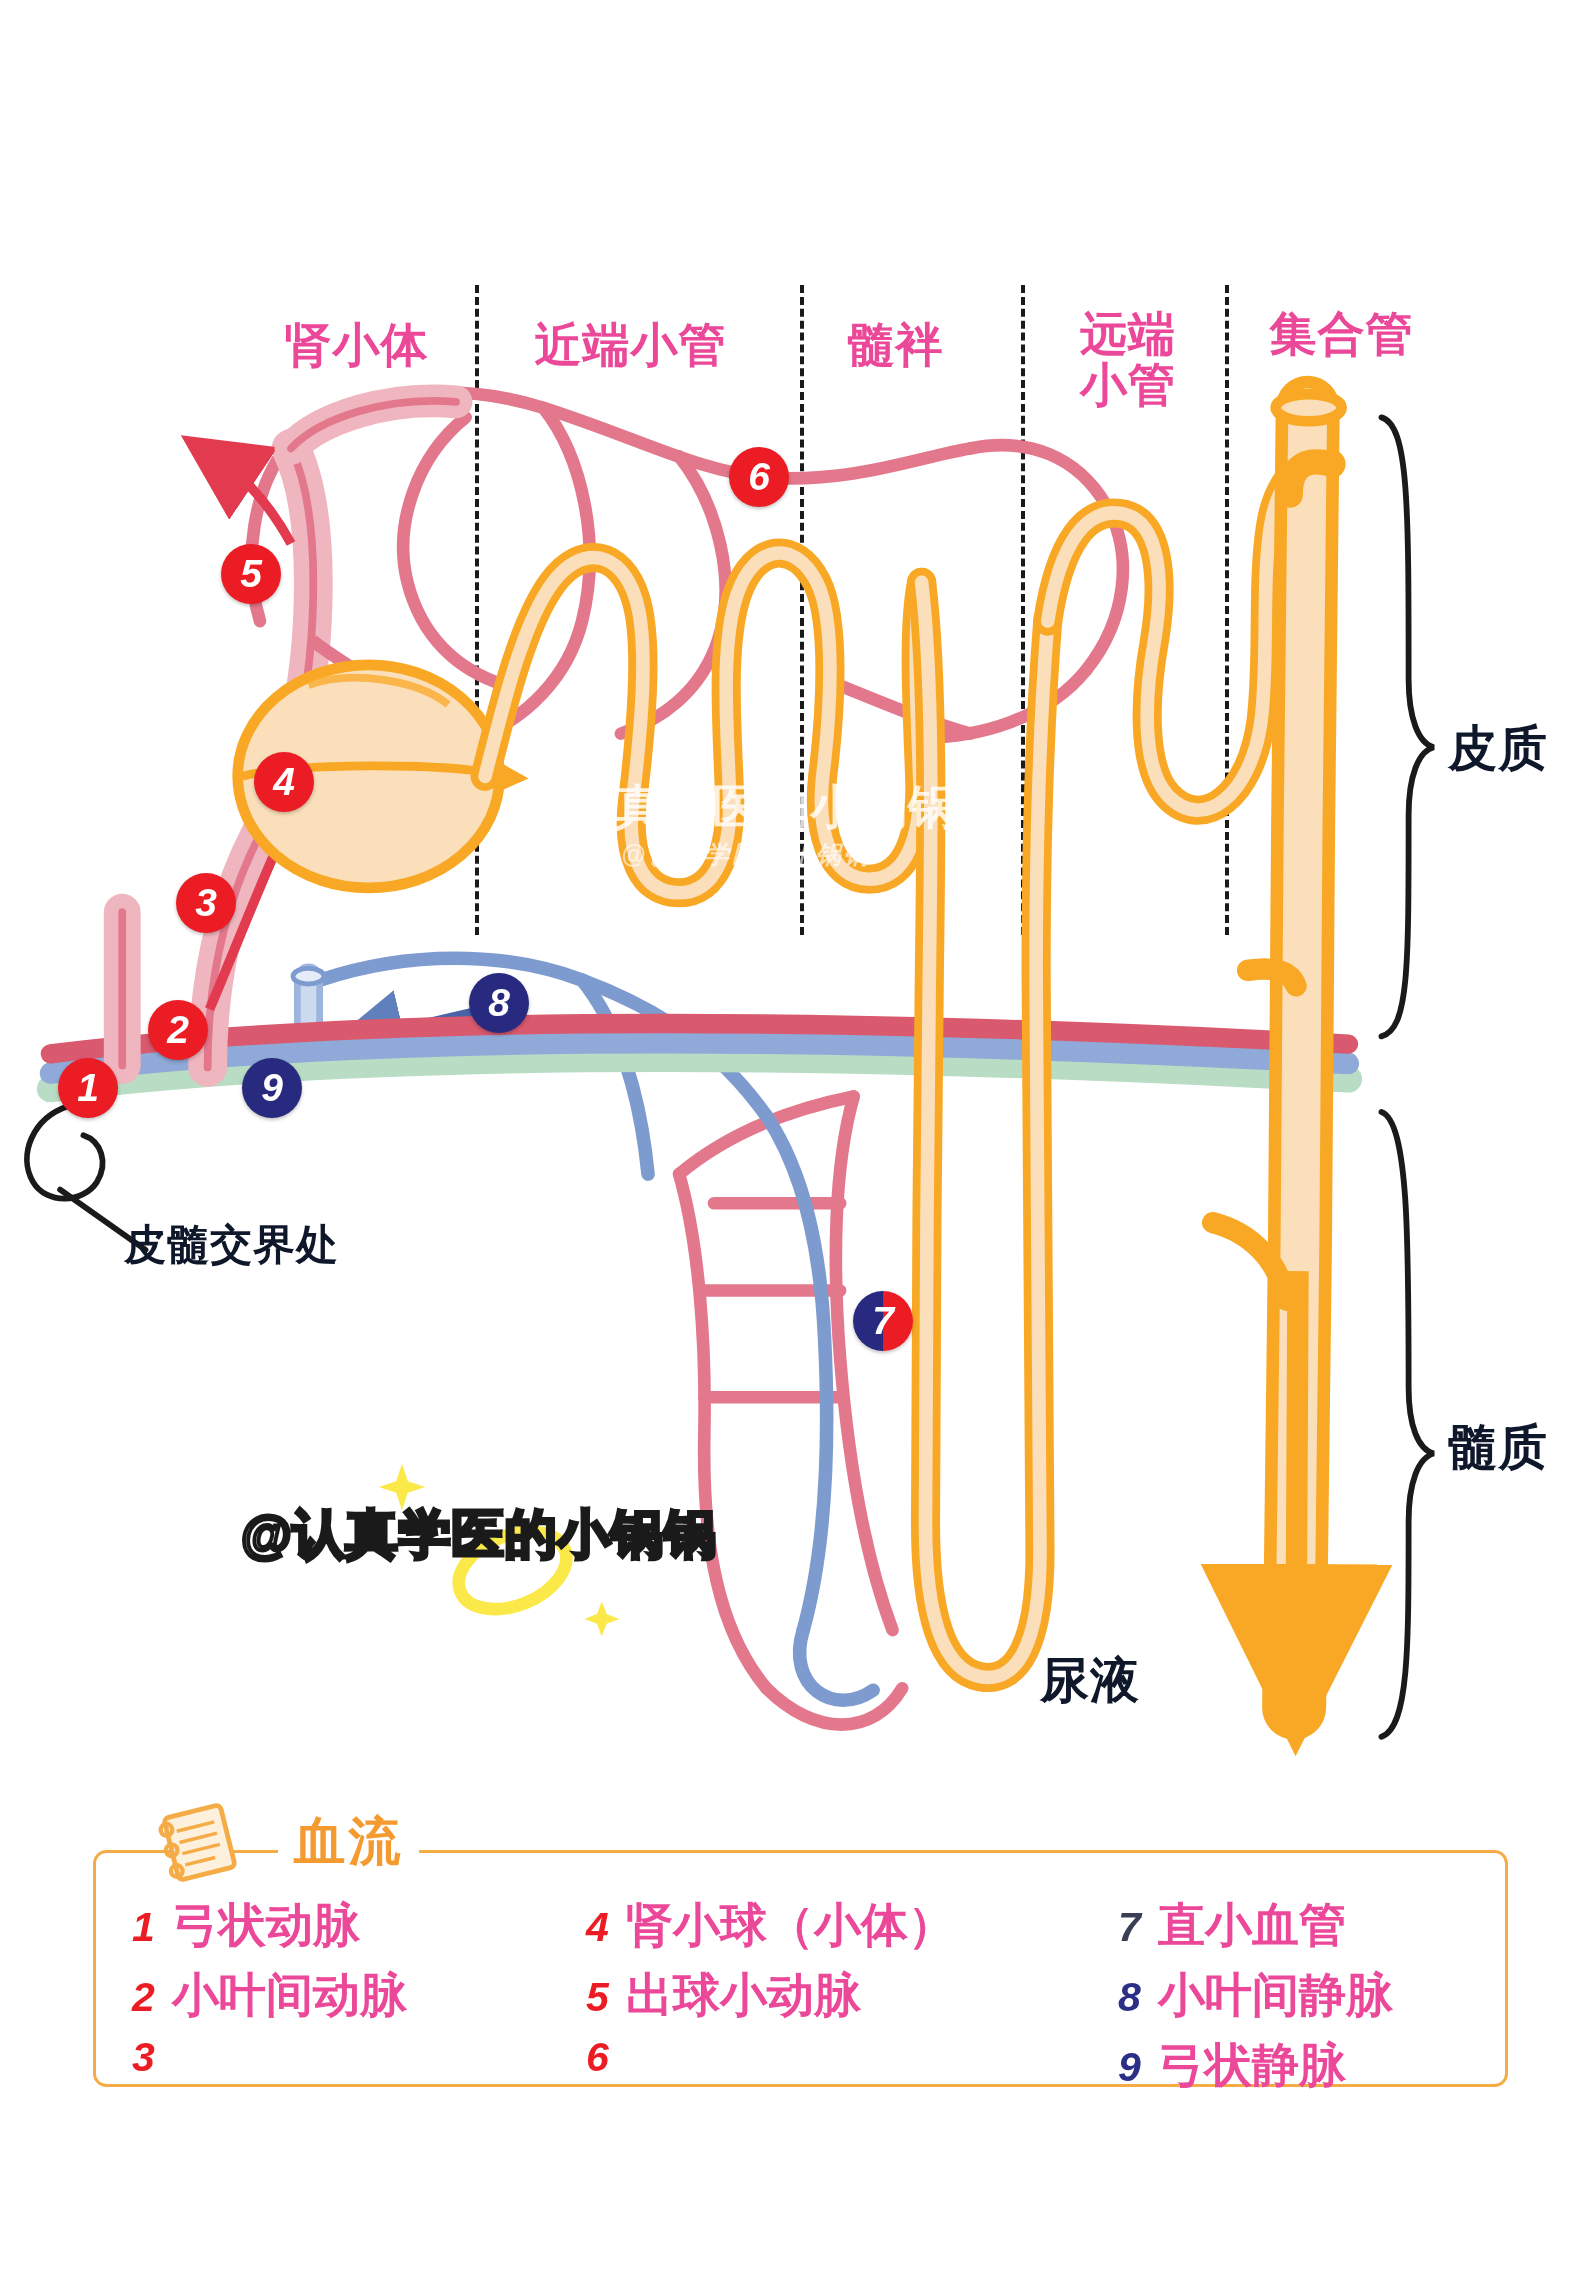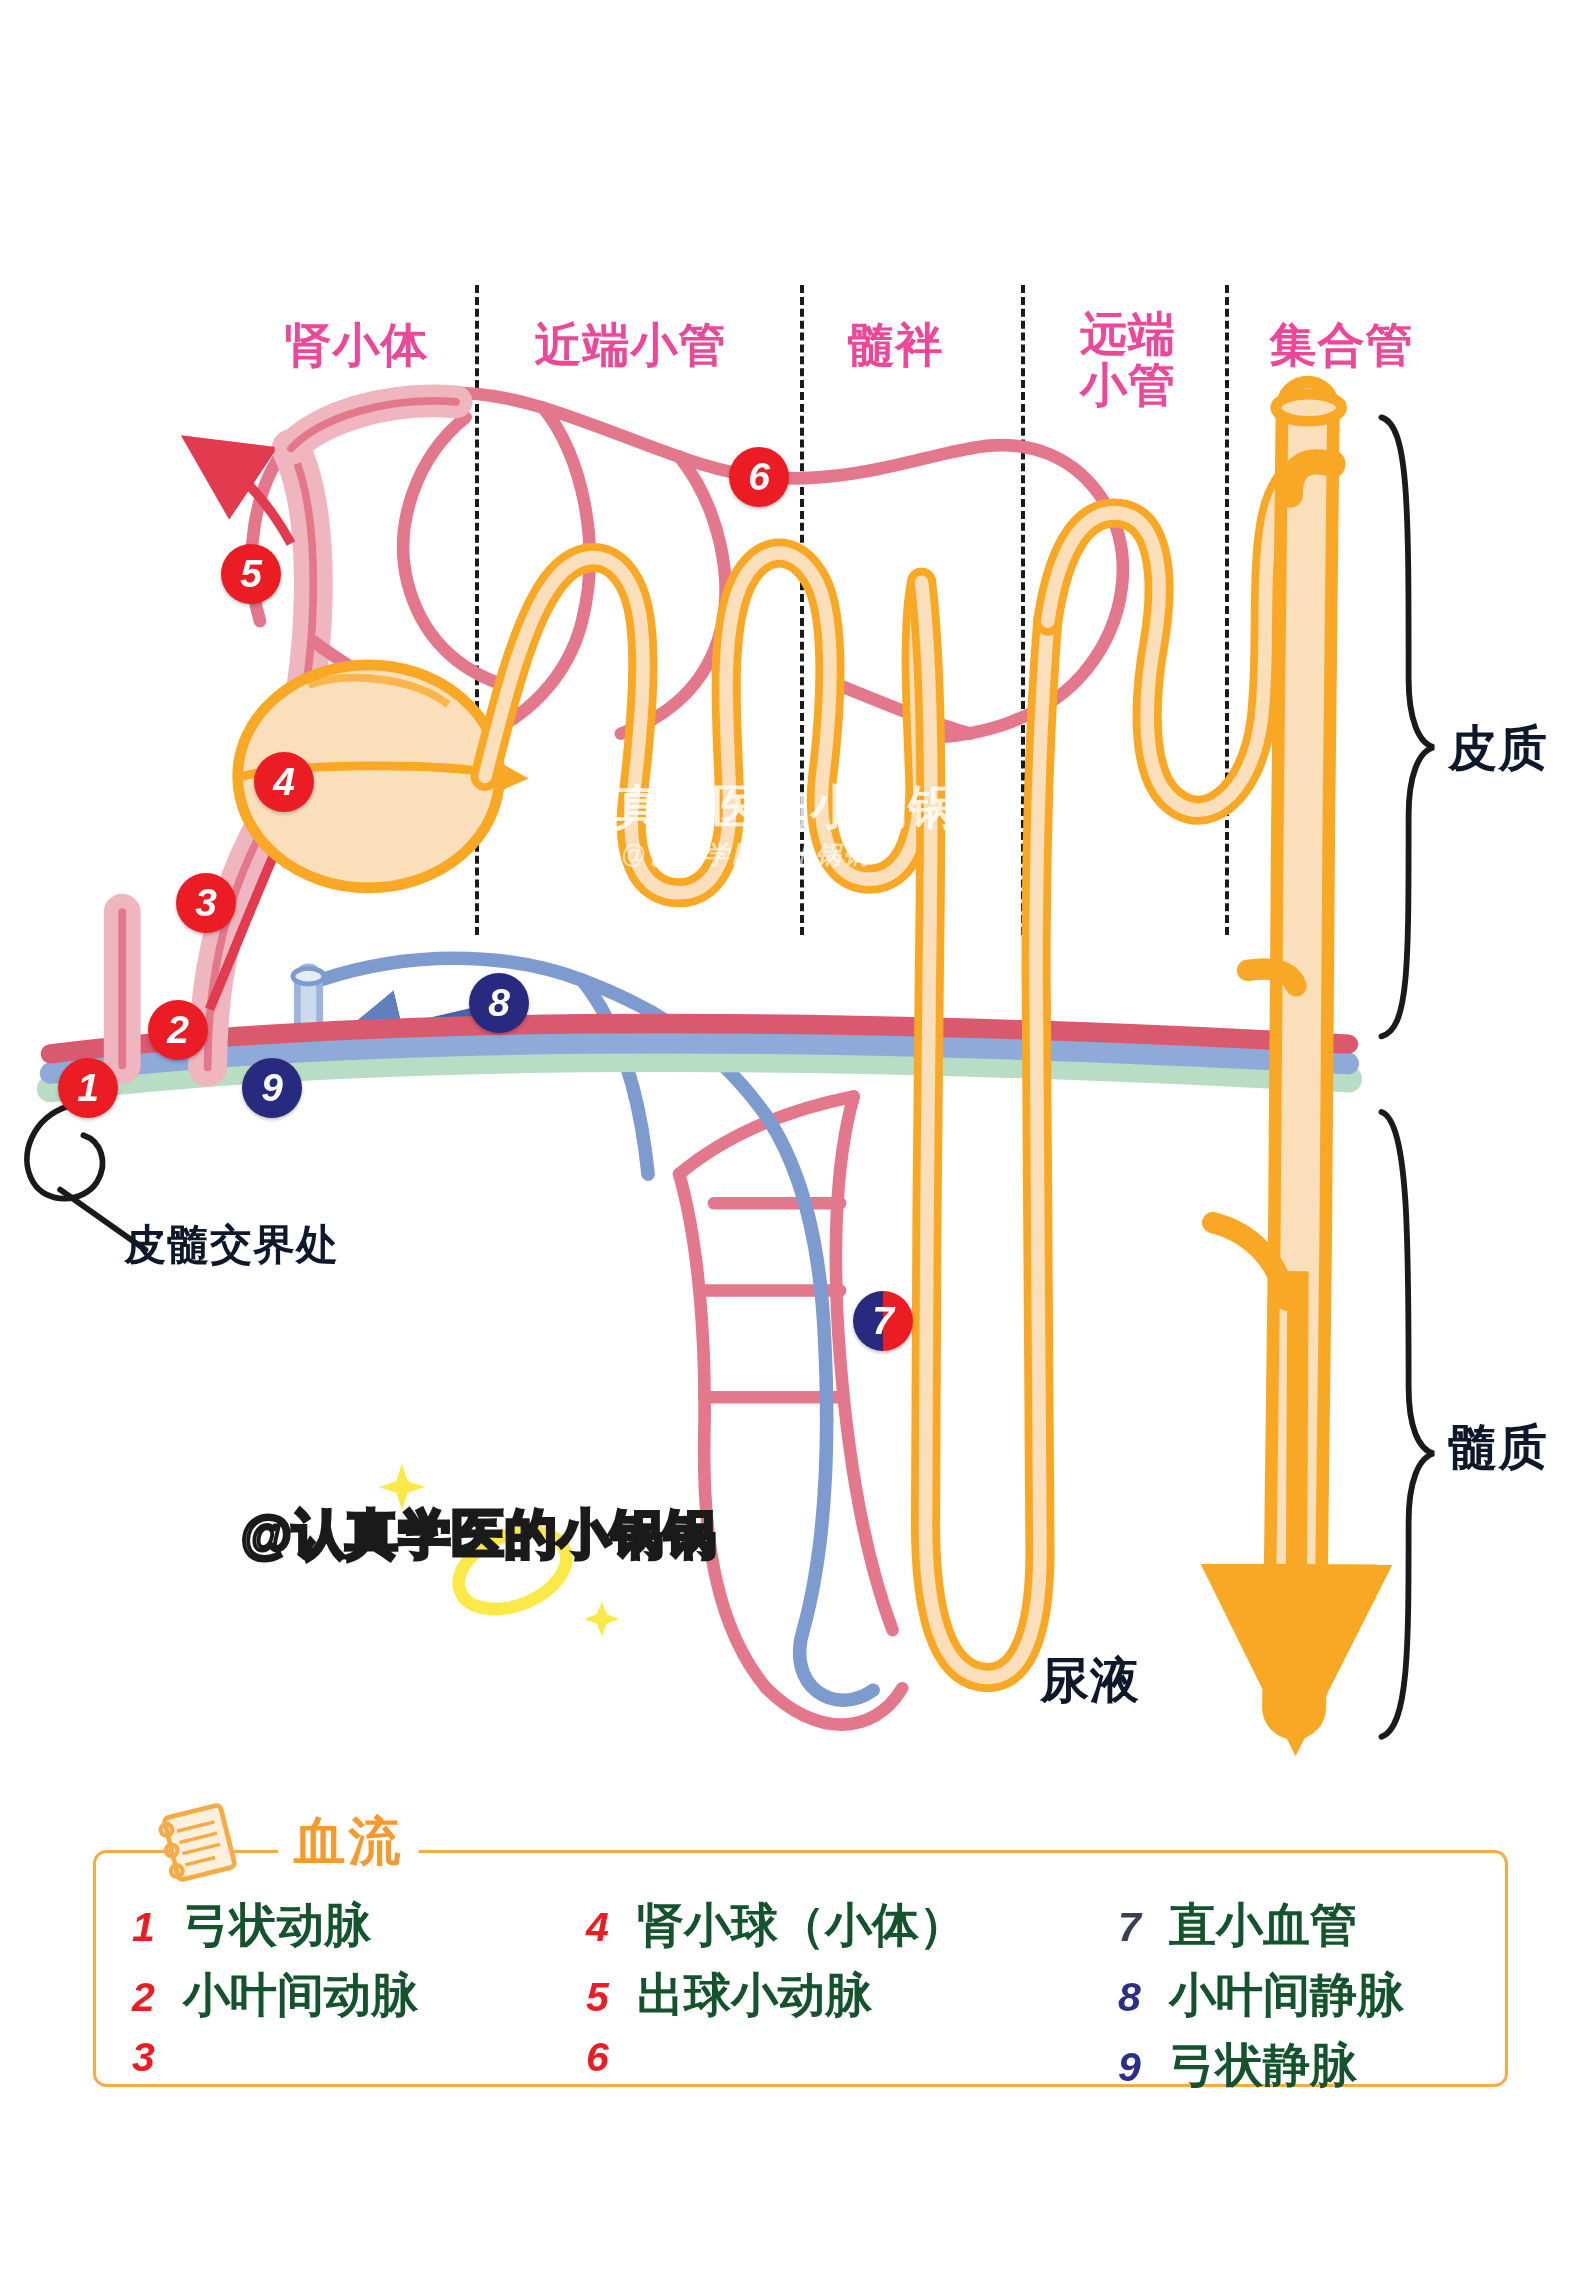--- a/index.html
+++ b/index.html
@@ -78,34 +78,34 @@
   #col2{left:578px;}
   #col3{left:1110px;}
   .legend-row{display:flex;align-items:baseline;height:70px;}
   .legend-num{
     font-size:41px;font-weight:bold;font-style:italic;width:39px;flex:none;
     text-align:center;
   }
   .n-red{color:#ec1c24;}
   .n-navy{color:#2b2f86;}
   .n-dark{color:#3a3f55;}
-  .legend-text{font-size:47px;font-weight:bold;color:#14532d;margin-left:20px;letter-spacing:0px;}
+  .legend-text{font-size:47px;font-weight:bold;color:#ec4899;margin-left:9px;letter-spacing:0px;}
 </style>
 </head>
 <body>
 
 <div class="page">
 
 
   <div class="zone-label" style="left:245px;top:320px;width:223px;">肾小体</div>
   <div class="zone-label" style="left:485px;top:320px;width:291px;">近端小管</div>
   <div class="zone-label" style="left:813px;top:320px;width:165px;">髓袢</div>
   <div class="zone-label" style="left:1031px;top:309px;width:194px;">远端
 小管</div>
-  <div class="zone-label" style="left:1230px;top:320px;width:223px;">集合管</div>
+  <div class="zone-label" style="left:1230px;top:309px;width:223px;">集合管</div>
 
   <div class="divider" style="left:475px;top:285px;height:650px;"></div>
   <div class="divider" style="left:800px;top:285px;height:650px;"></div>
   <div class="divider" style="left:1021px;top:285px;height:650px;"></div>
   <div class="divider" style="left:1225px;top:285px;height:650px;"></div>
 
   <svg id="art" viewBox="0 0 1640 2360">
     <defs>
       <marker id="ar-red" markerWidth="9" markerHeight="9" refX="4" refY="4.5" orient="auto">
         <path d="M0,0 L9,4.5 L0,9 z" fill="#e23a4e"></path>

